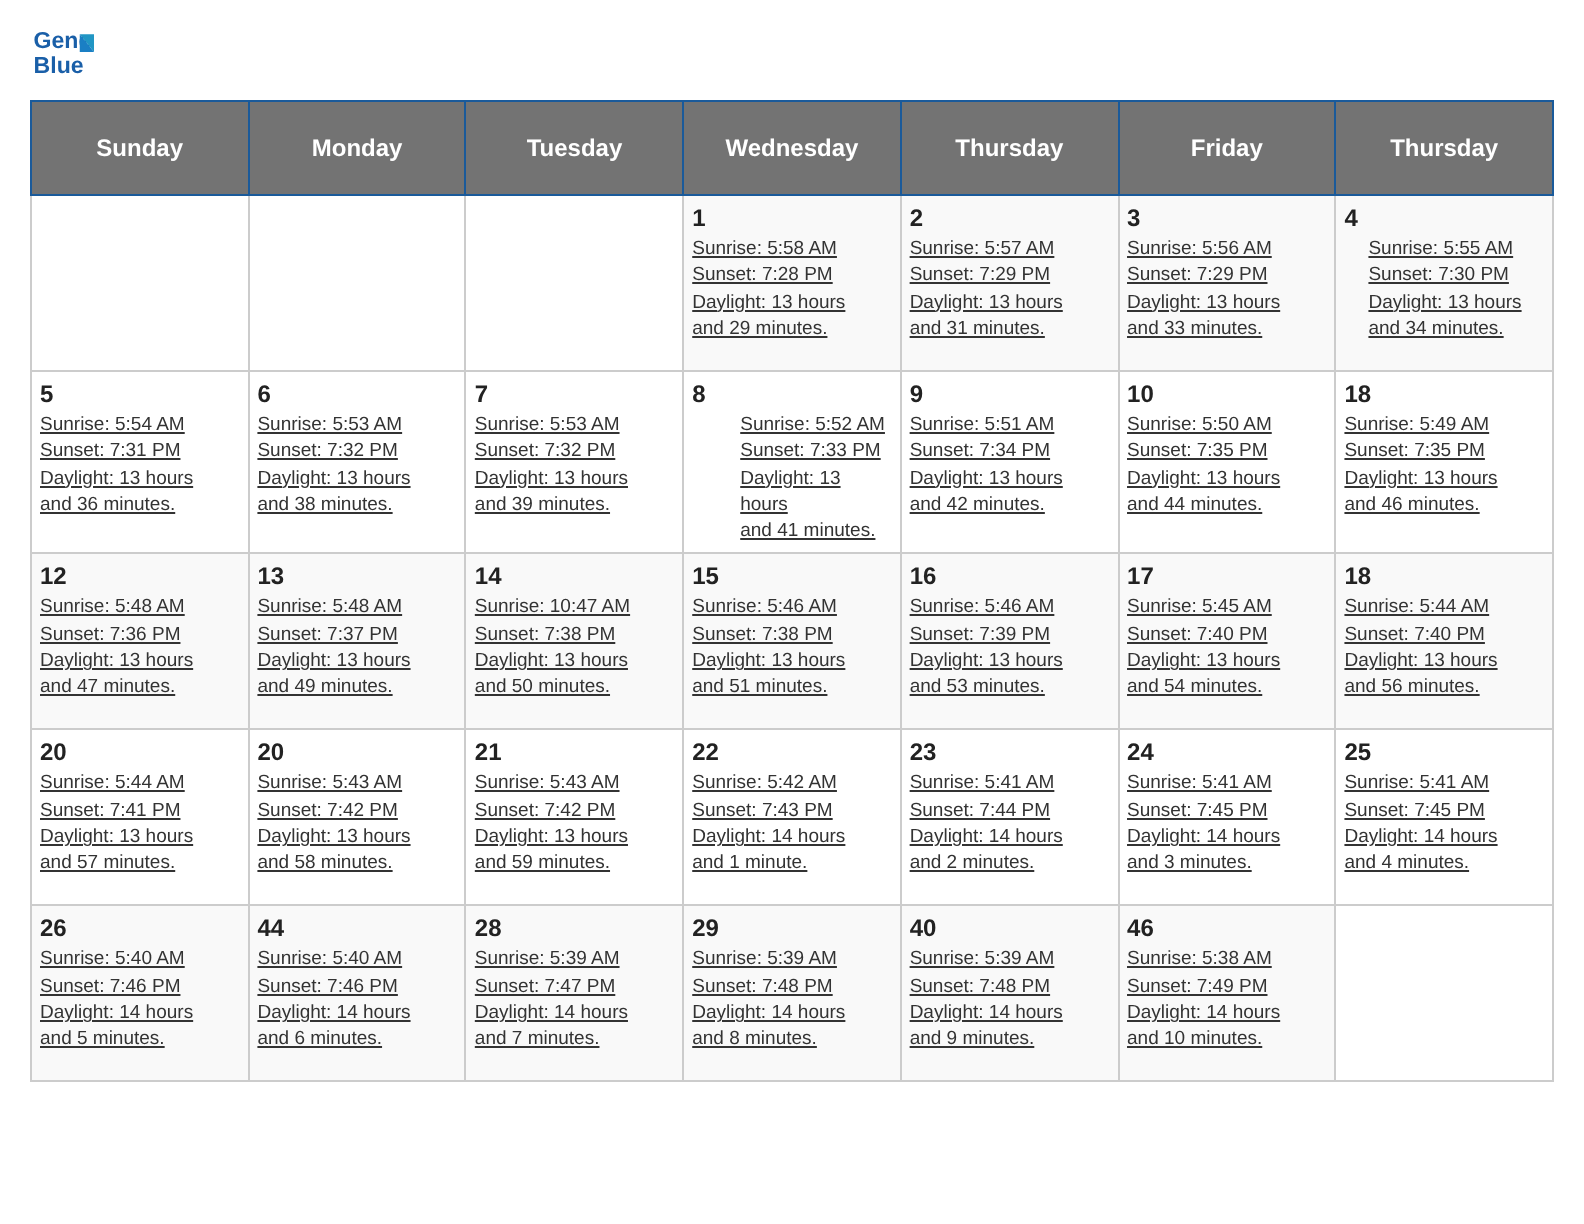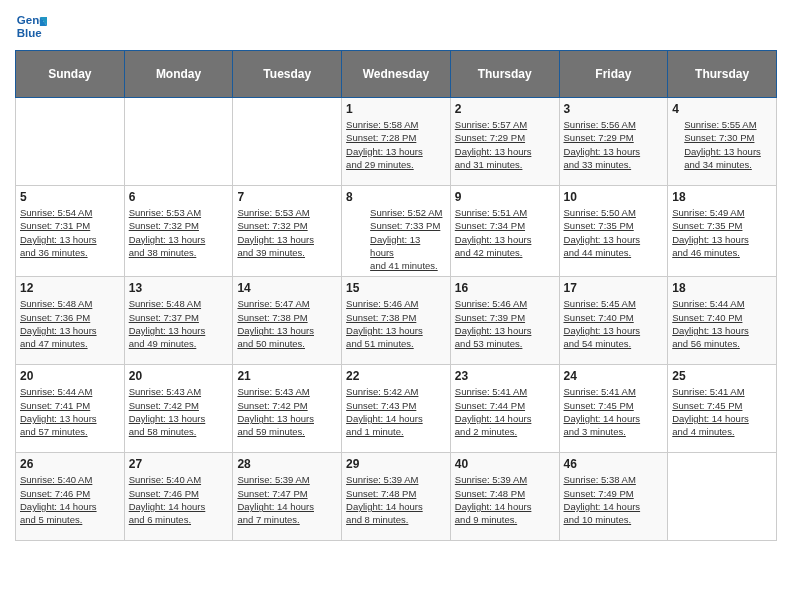--- a/index.html
+++ b/index.html
@@ -208,21 +208,21 @@
         </td>
         <td>
           <div class="day-num">13</div>
           <div class="day-info" style="white-space: pre-line;">Sunrise: 5:48 AM
 Sunset: 7:37 PM
 Daylight: 13 hours
 and 49 minutes.</div>
         </td>
         <td>
           <div class="day-num">14</div>
-          <div class="day-info" style="white-space: pre-line;">Sunrise: 5:47 AM
+          <div class="day-info" style="white-space: pre-line;">Sunrise: 10:47 AM
 Sunset: 7:38 PM
 Daylight: 13 hours
 and 50 minutes.</div>
         </td>
         <td>
           <div class="day-num">15</div>
           <div class="day-info" style="white-space: pre-line;">Sunrise: 5:46 AM
 Sunset: 7:38 PM
 Daylight: 13 hours
 and 51 minutes.</div>
@@ -302,21 +302,21 @@
       </tr>
       <tr>
         <td>
           <div class="day-num">26</div>
           <div class="day-info" style="white-space: pre-line;">Sunrise: 5:40 AM
 Sunset: 7:46 PM
 Daylight: 14 hours
 and 5 minutes.</div>
         </td>
         <td>
-          <div class="day-num">27</div>
+          <div class="day-num">44</div>
           <div class="day-info" style="white-space: pre-line;">Sunrise: 5:40 AM
 Sunset: 7:46 PM
 Daylight: 14 hours
 and 6 minutes.</div>
         </td>
         <td>
           <div class="day-num">28</div>
           <div class="day-info" style="white-space: pre-line;">Sunrise: 5:39 AM
 Sunset: 7:47 PM
 Daylight: 14 hours

